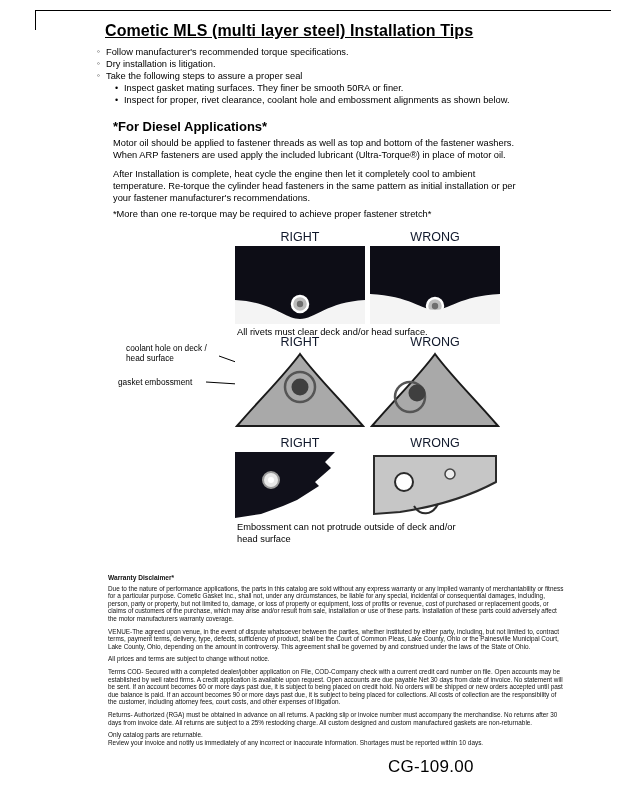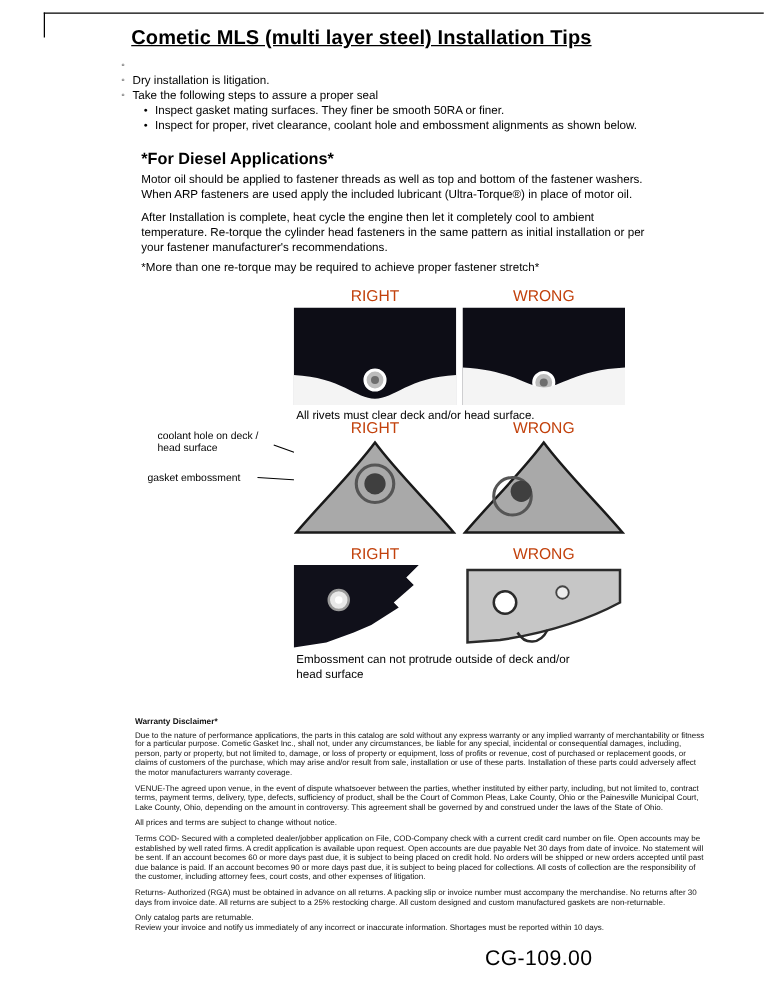--- a/index.html
+++ b/index.html
@@ -28,21 +28,21 @@
   .tip .marker { width:9px; font-size:8px; line-height:12px; }
   .subtip { margin-left:18px; }
   .subtip .marker { width:9px; font-size:9px; line-height:12px; }
 
   .diesel-heading { left:113px; top:119px; font-size:13px; font-weight:bold; }
   .para { left:113px; width:408px; font-size:9.3px; line-height:12.2px; }
   .para-1 { top:137px; }
   .para-2 { top:168px; }
   .note { top:208px; }
 
-  .dg-header { width:130px; text-align:center; font-size:12.5px; color:#c2410c; }
+  .dg-header { width:130px; text-align:center; font-size:12.5px; color:#0f172a; }
   .dg-img { width:130px; display:block; }
   .caption { font-size:9.3px; line-height:11.5px; }
 
   .side-label { font-size:8.3px; line-height:9.6px; color:#000; }
   .leader { pointer-events:none; }
 
   .disclaimer { left:108px; top:574px; width:458px; font-size:6.4px; line-height:7.6px; color:#111; }
   .disclaimer h4 { font-size:6.6px; margin-bottom:3px; }
   .disclaimer p { margin-bottom:5px; text-align:left; }
   .disclaimer p.tight { margin-bottom:0; }
@@ -54,20 +54,21 @@
 
 <div class="page">
 
   <div class="abs page-border"></div>
 
   <div class="abs doc-title">Cometic MLS (multi layer steel) Installation Tips</div>
 
   <div class="abs tips">
     <div class="tip">
       <span class="marker">◦</span>
+      <span>Follow manufacturer's recommended torque specifications.</span>
     </div>
     <div class="tip">
       <span class="marker">◦</span>
       <span>Dry installation is litigation.</span>
     </div>
     <div class="tip">
       <span class="marker">◦</span>
       <span>Take the following steps to assure a proper seal</span>
     </div>
     <div class="subtip">

